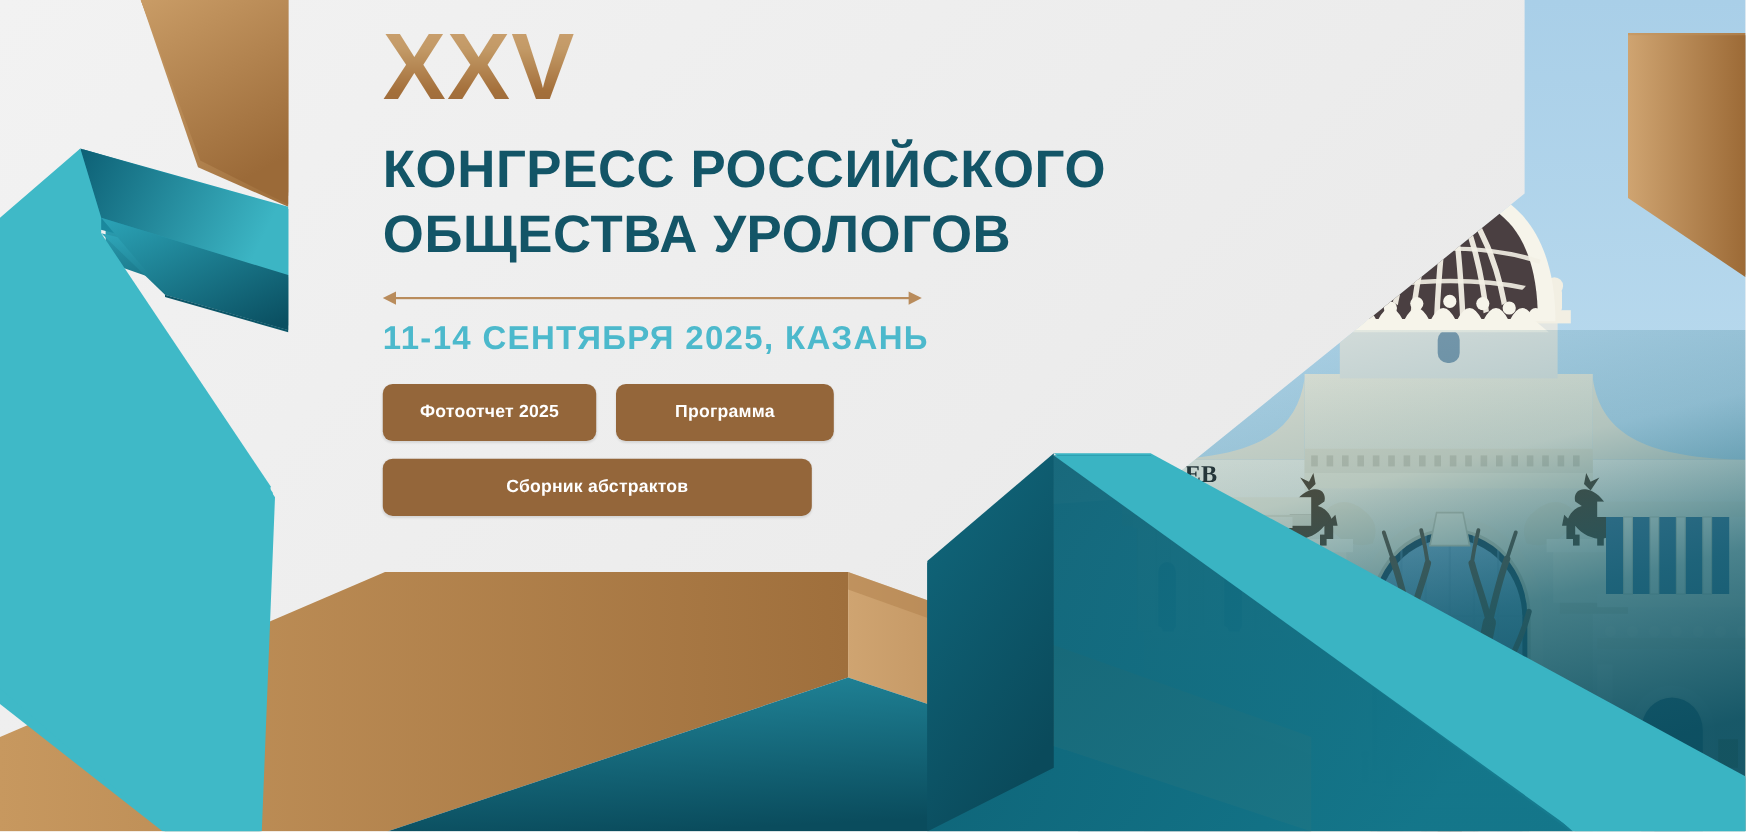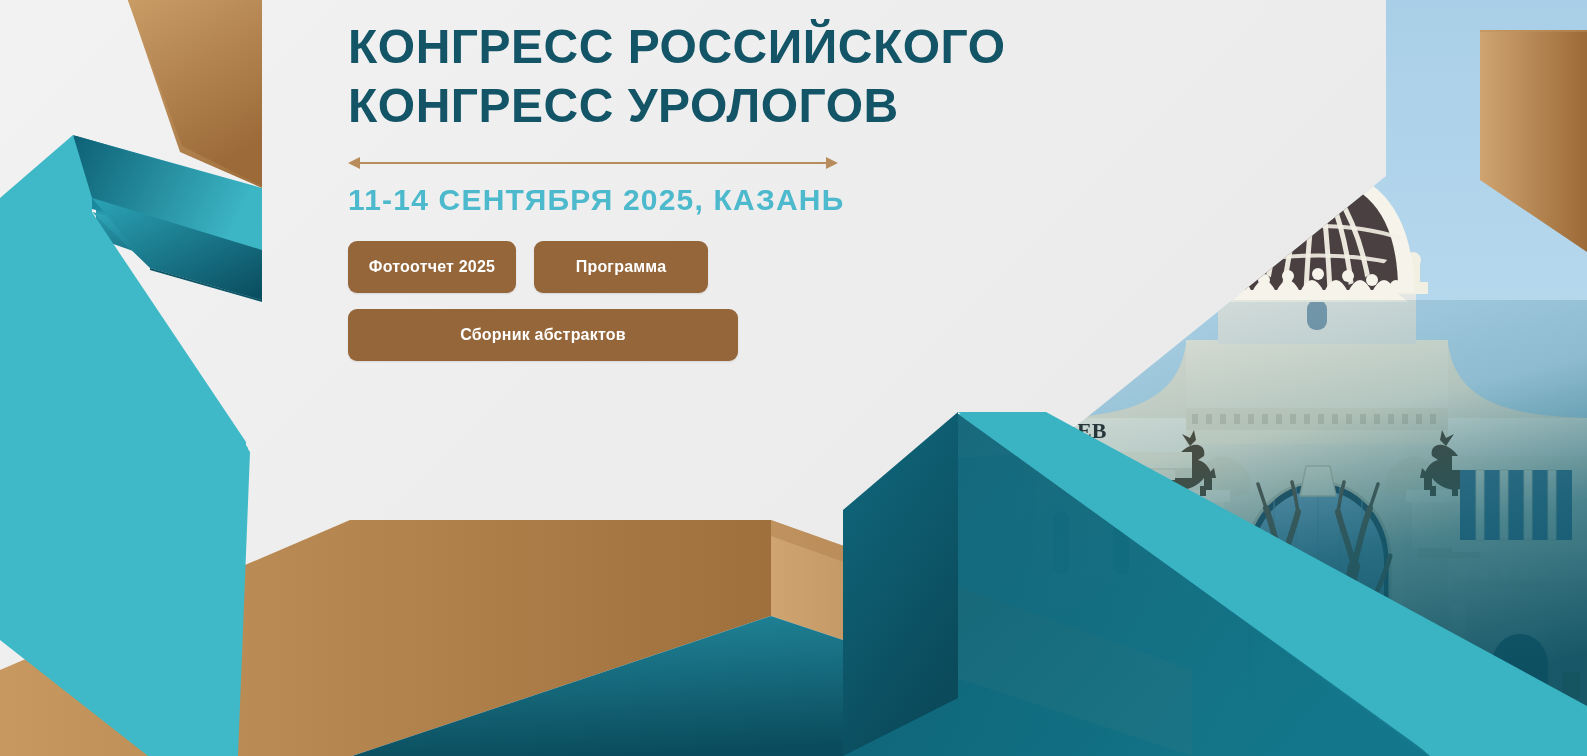--- a/index.html
+++ b/index.html
@@ -106,22 +106,22 @@
     font-size:16px;
     letter-spacing:0.2px;
     height:52px;
     display:flex;
     align-items:center;
     justify-content:center;
     cursor:pointer;
     box-shadow:0 1px 2px rgba(0,0,0,.10);
     white-space:nowrap;
   }
-  #btn-photo{ width:168px; }
-  #btn-program{ width:174px; }
+  #btn-photo{ width:194px; }
+  #btn-program{ width:198px; }
   #btn-abstracts{ width:390px; }
 </style>
 </head>
 <body>
 
 <div id="banner">
 
   <div id="photo-wrap">
     <svg class="deco" viewBox="0 0 1587 756" preserveAspectRatio="none" aria-hidden="true">
       <defs>
@@ -575,23 +575,24 @@
     <polygon points="128,0 262,0 262,186 182,146" fill="url(#gA)"></polygon>
 
     <polygon points="73,135 262,190 262,250 92,198" fill="url(#tA)"></polygon>
     <polygon points="92,198 262,250 262,300 151,268" fill="url(#tB)"></polygon>
 
     <polygon points="0,198 73,135 92,198 92,214 250,452 238,756 150,756 0,626" fill="#3fb9c7"></polygon>
   </svg>
 
   <div id="content">
 
+    <div id="roman">XXV</div>
 
     <h1 class="title-line">КОНГРЕСС РОССИЙСКОГО</h1>
-    <h1 class="title-line">КОНГРЕСС УРОЛОГОВ</h1>
+    <h1 class="title-line">ОБЩЕСТВА УРОЛОГОВ</h1>
 
     <div id="divider">
       <span class="tip left"></span>
       <span class="bar"></span>
       <span class="tip right"></span>
     </div>
 
     <div id="date">11-14 СЕНТЯБРЯ 2025, КАЗАНЬ</div>
 
     <div class="btn-row">

